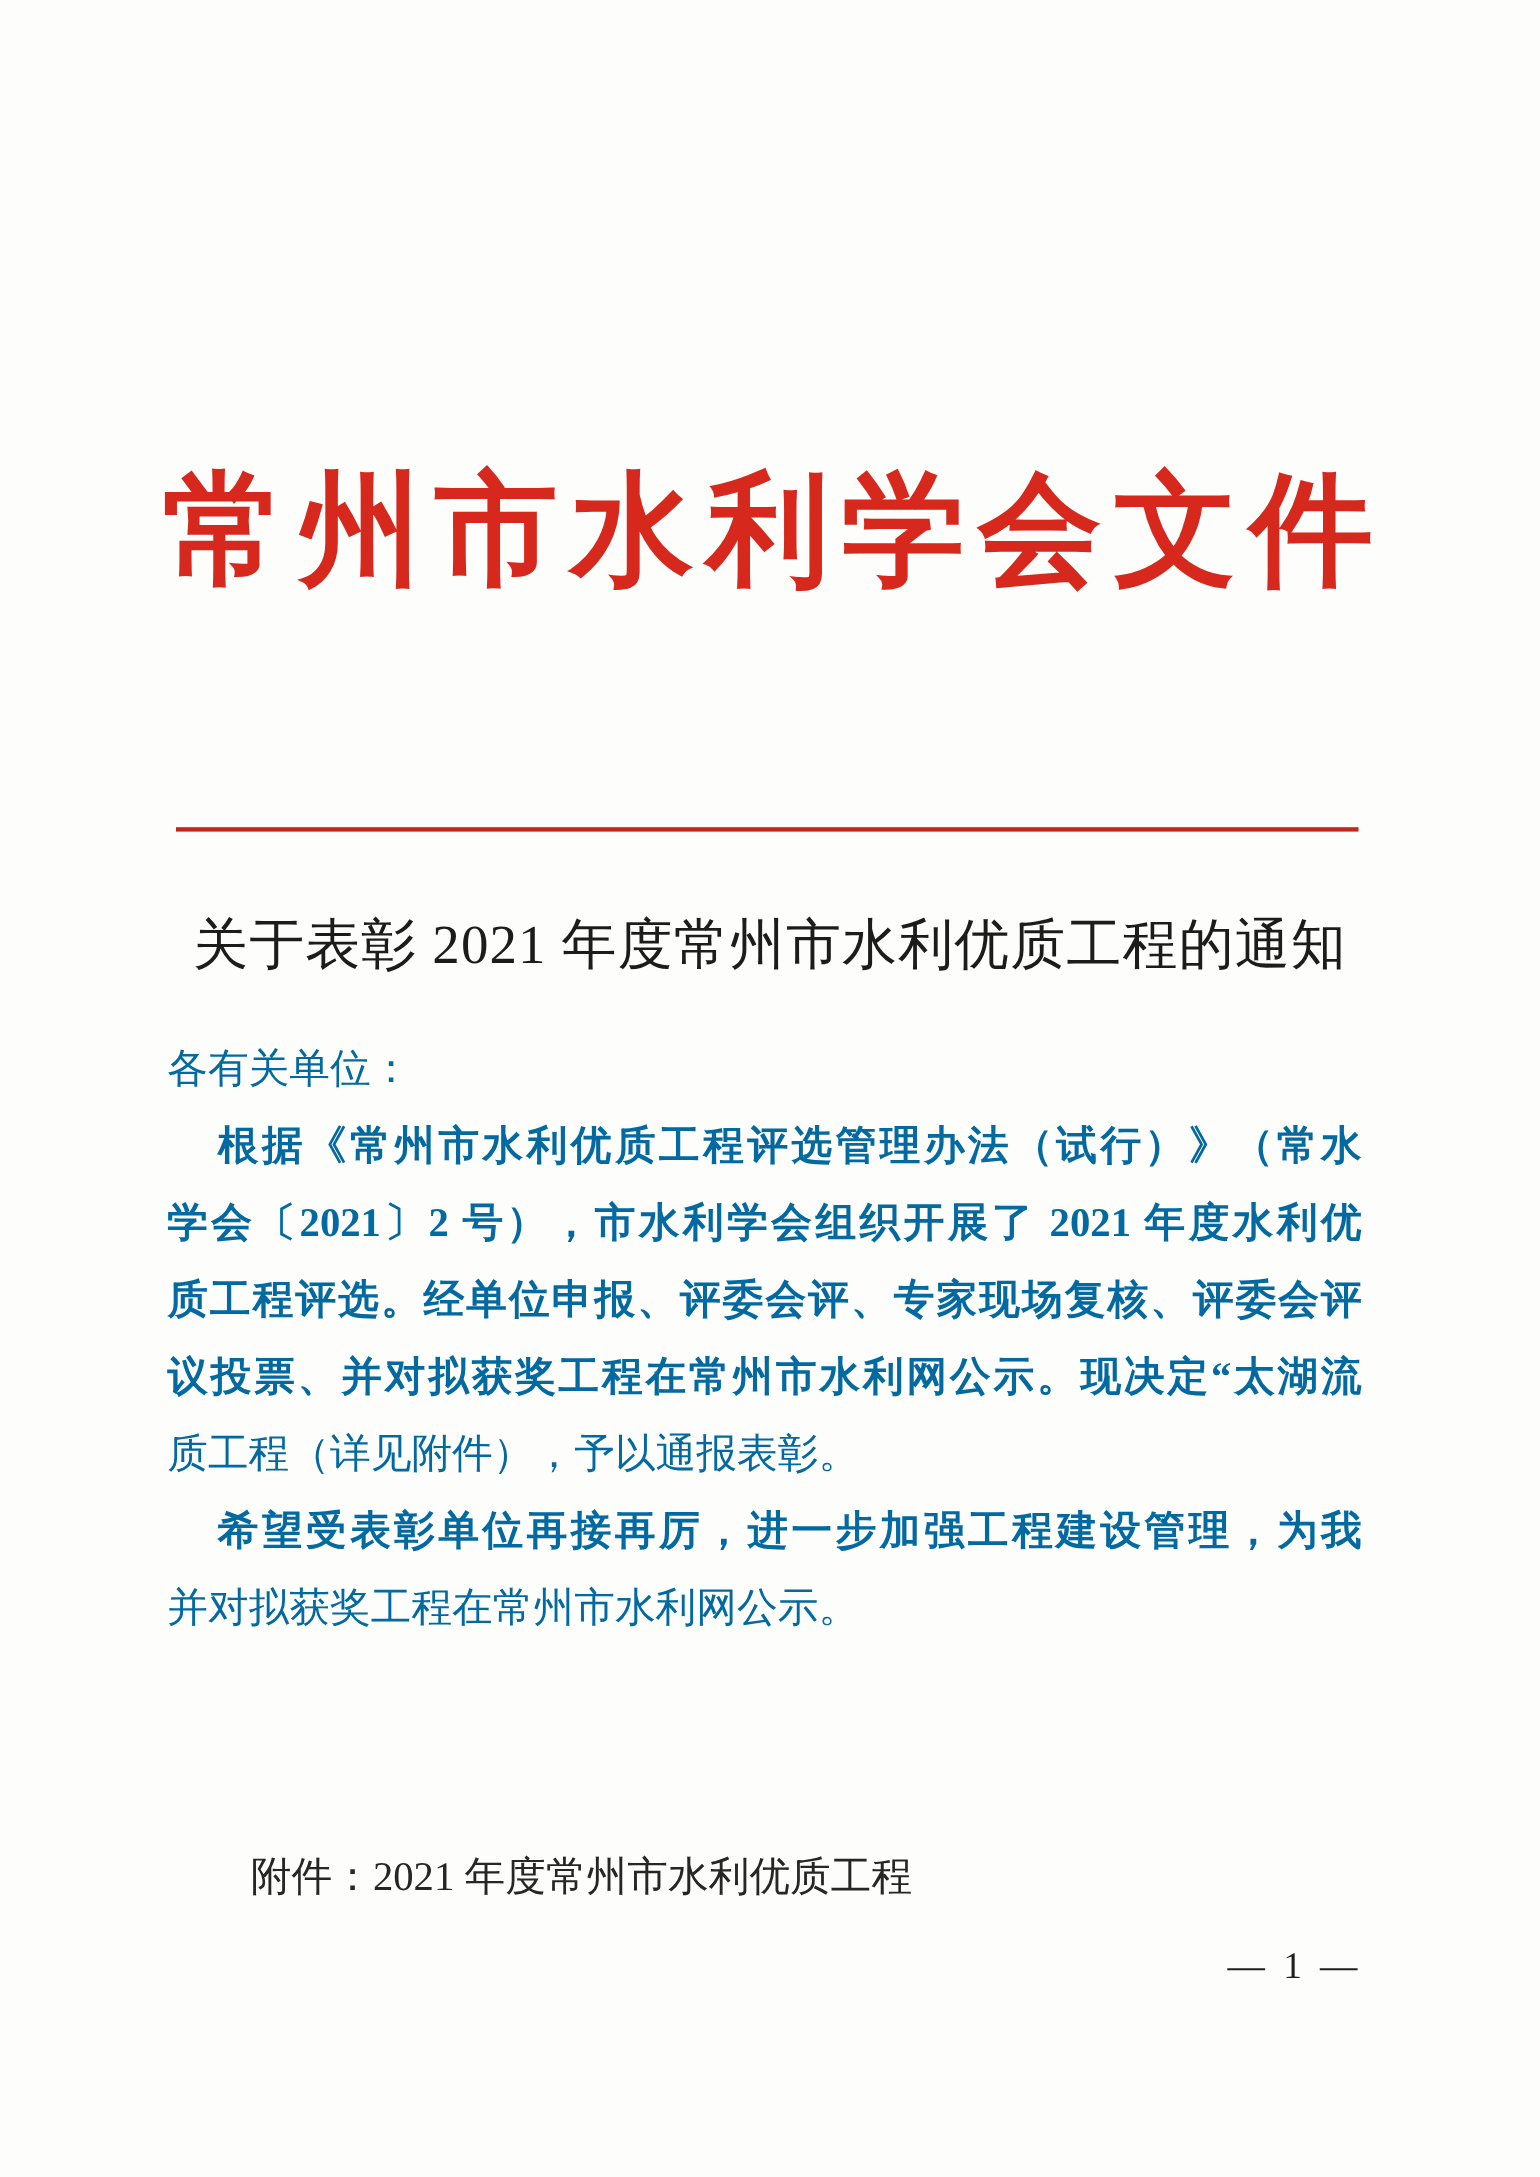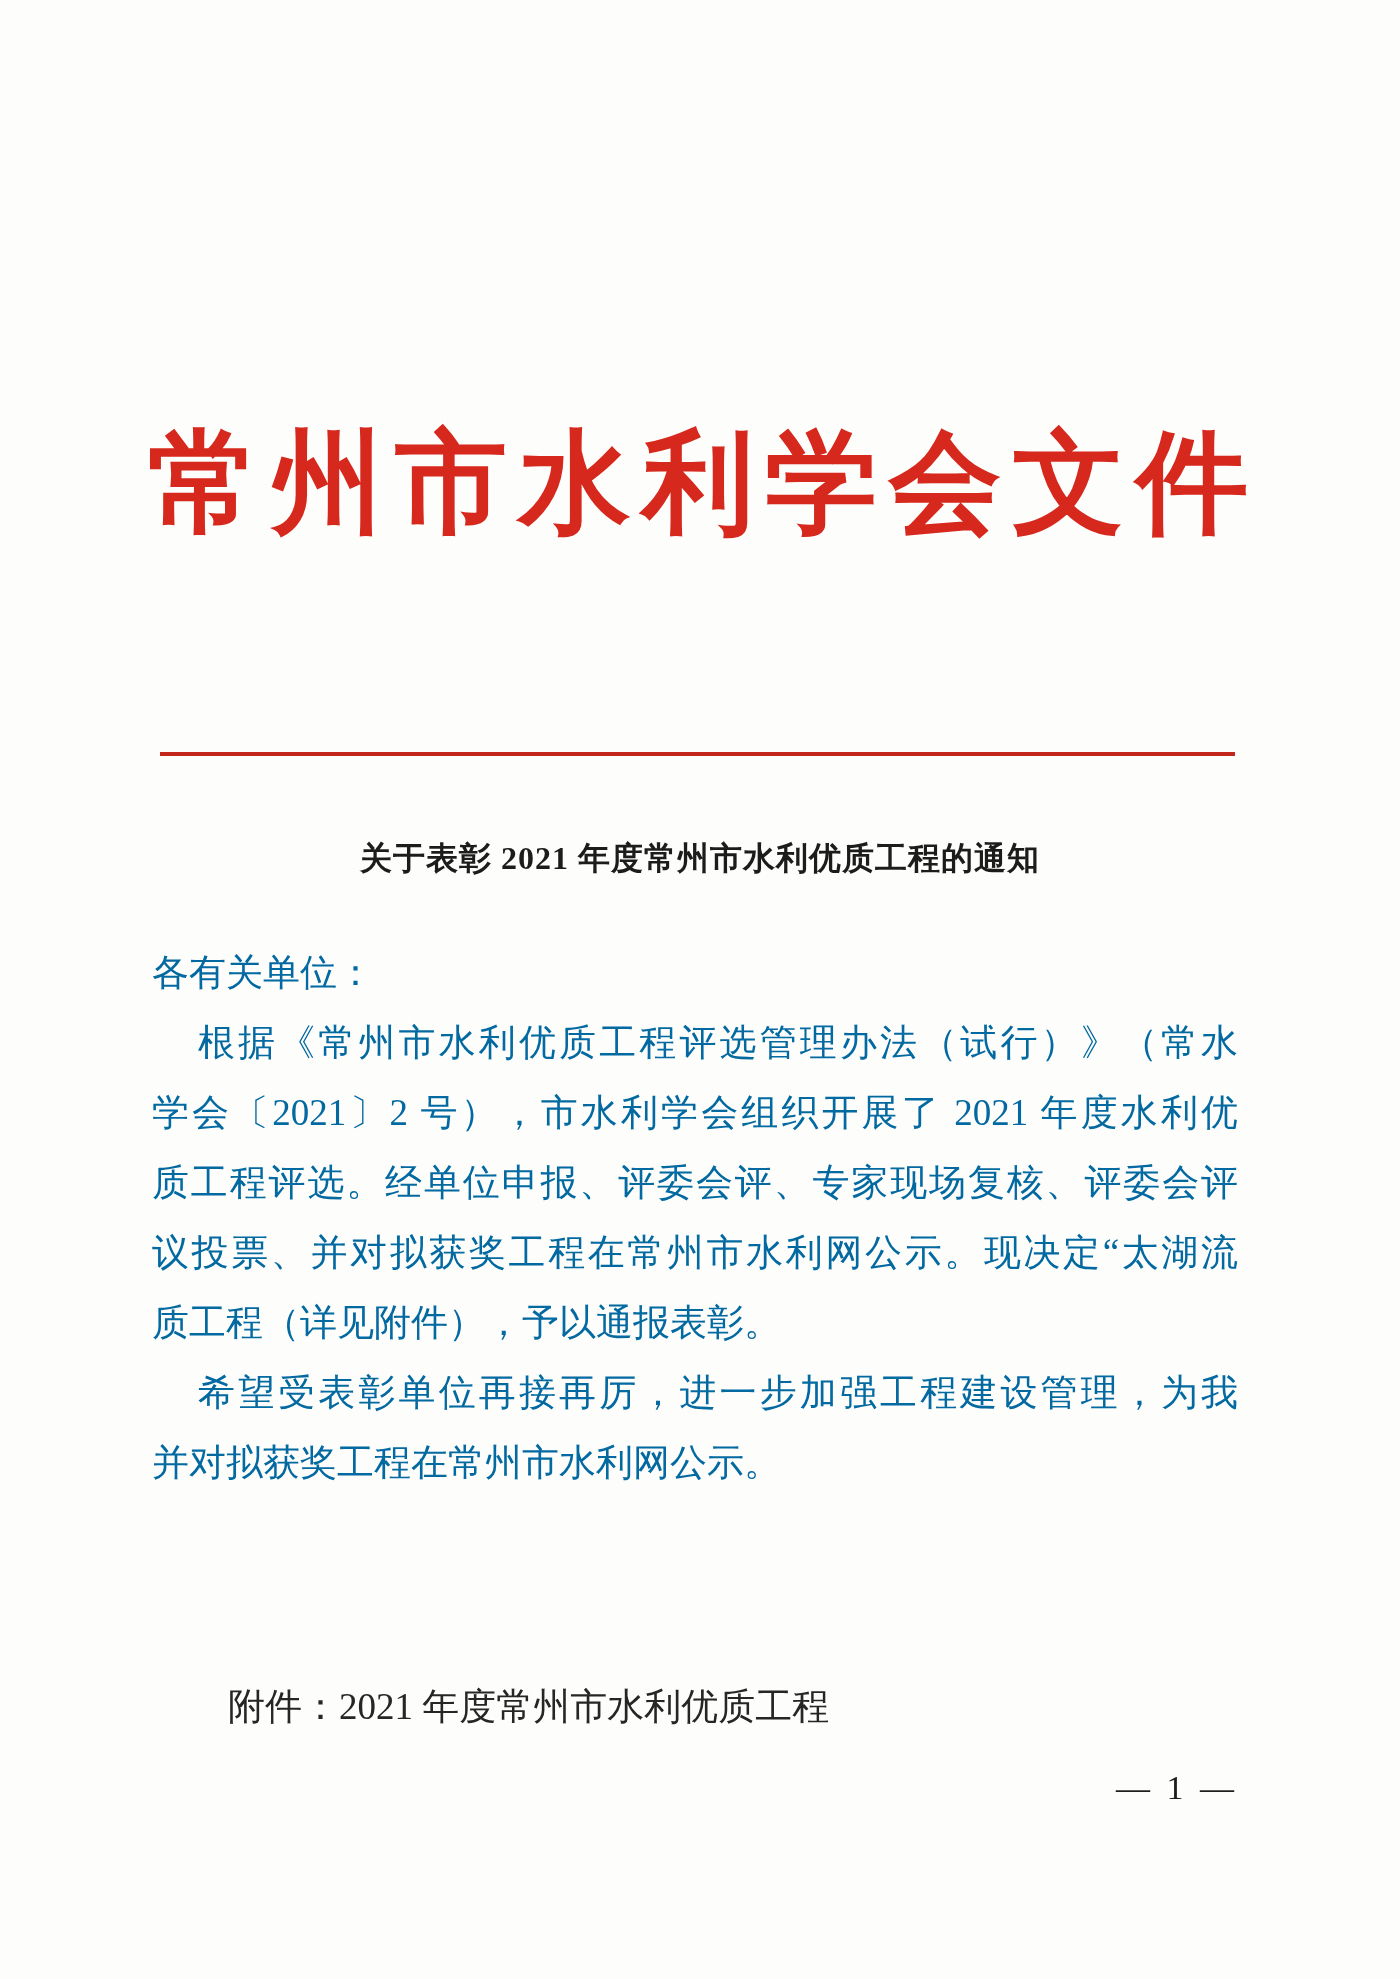--- a/index.html
+++ b/index.html
@@ -33,39 +33,39 @@
   }
   .red-rule {
     position:absolute;
     left:160px; top:752px; width:1075px; height:4px;
     background:#c3261a;
   }
   .heading {
     position:absolute;
     left:95px; top:822px; width:1210px;
     margin:0;
-    font-size:32px; font-weight:bold;
+    font-size:50px; font-weight:normal;
     line-height:72px;
     text-align:center;
     color:#1c1c1a;
     letter-spacing:1px;
   }
   .body-block {
     position:absolute;
     left:152px; top:938px; width:1086px;
     font-size:37px;
     color:#0369a1;
   }
   .line {
     height:70px; line-height:70px;
     text-align:justify;
     text-align-last:left;
     white-space:nowrap;
   }
-  .line.full { text-align-last:justify; white-space:normal; overflow:hidden; }
+  .line.full { text-align-last:justify; white-space:normal; overflow:hidden;font-weight:bold; }
   .line.indent { padding-left:46px; }
   .attachment {
     position:absolute;
     left:152px; top:1672px; width:1086px;
     padding-left:76px;
     font-size:37px; line-height:70px;
     color:#262624;
     box-sizing:border-box;
   }
   .page-number {

